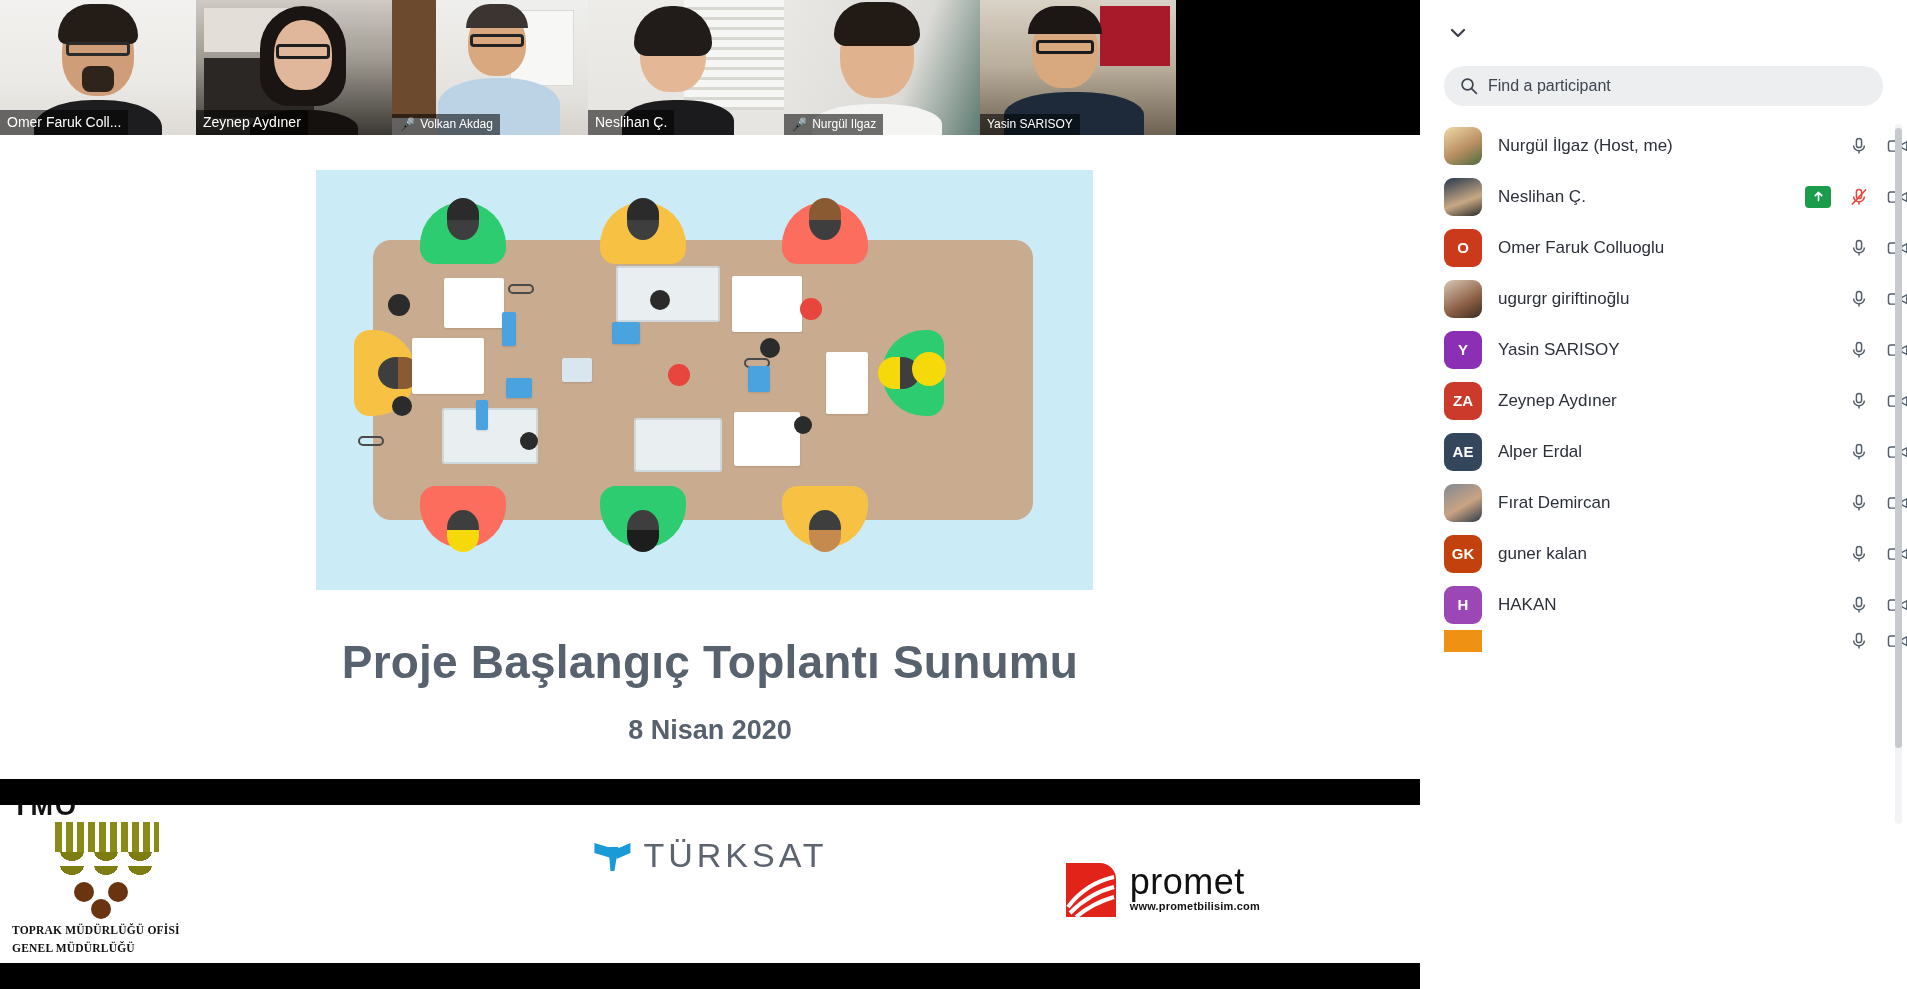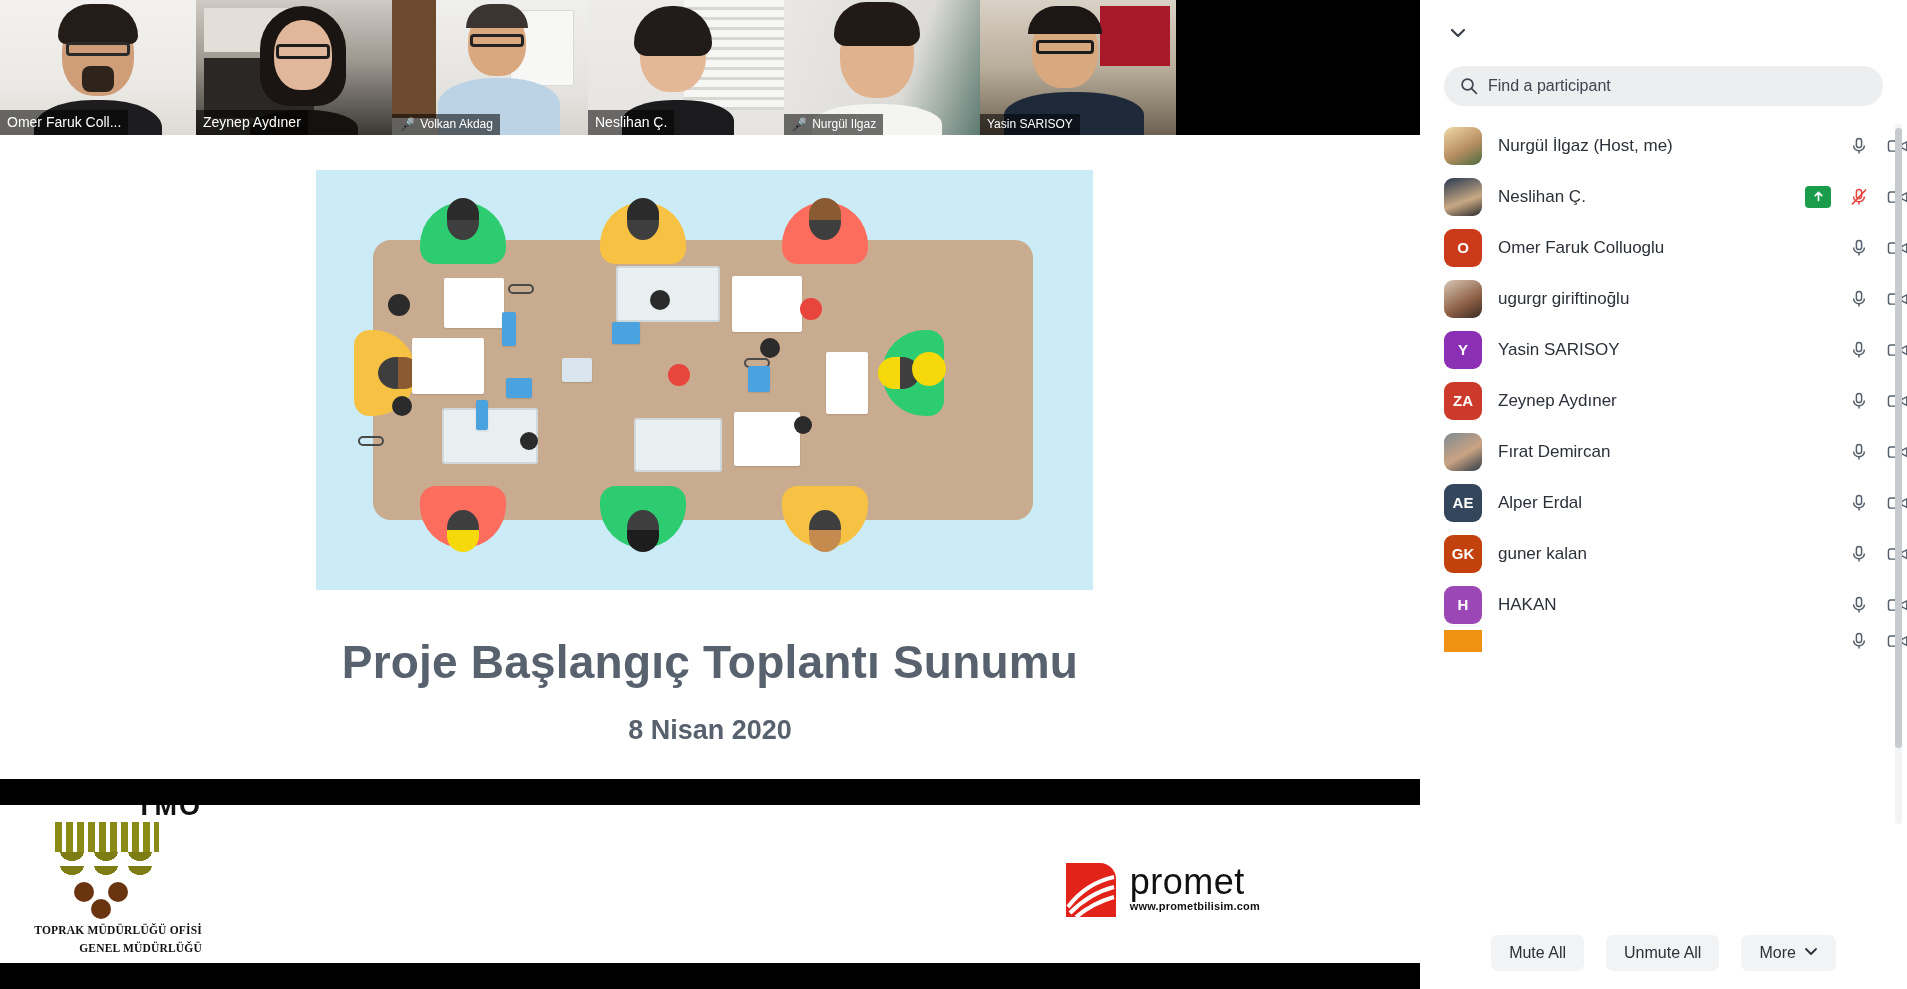--- a/index.html
+++ b/index.html
@@ -43,21 +43,21 @@
   .laptop{ position:absolute; background:#e9eef1; border-radius:3px; border:2px solid #cfd8dd; }
   .dot   { position:absolute; border-radius:50%; }
   .sglass{ position:absolute; width:26px; height:10px; border:2px solid #4a4a4a; border-radius:6px; }
 
   #slide-title { position:absolute; left:0; right:0; top:500px; text-align:center;
      font-size:46px; font-weight:bold; color:#58616e; letter-spacing:.2px; }
   #slide-date  { position:absolute; left:0; right:0; top:580px; text-align:center;
      font-size:27px; font-weight:bold; color:#58616e; }
 
   
-  #logo-tmo { position:absolute; left:12px; bottom:8px; width:190px; text-align:right; }
+  #logo-tmo { position:absolute; left:12px; bottom:8px; width:190px; text-align:left; }
   .tmo-word{ font-family:"Liberation Sans", sans-serif; font-weight:bold; font-size:27px;
      letter-spacing:2px; color:#111; line-height:1; }
   .tmo-bars{ width:104px; height:30px; margin:2px auto 0;
      background:repeating-linear-gradient(90deg,#8a8a16 0 7px,#fff 7px 11px); }
   .tmo-wheat{ width:104px; height:28px; margin:0 auto;
      background:
       radial-gradient(ellipse at 50% 0%,#7d7d14 0 48%,transparent 49%) 0 0/34px 13px repeat-x,
       radial-gradient(ellipse at 50% 0%,#7d7d14 0 48%,transparent 49%) 0 14px/34px 13px repeat-x; }
   .tmo-grapes{ position:relative; width:70px; height:38px; margin:2px auto 0; }
   .tmo-grapes i{ position:absolute; width:20px; height:20px; border-radius:50%; background:#6b3410; }
@@ -293,20 +293,28 @@
           <div class="tmo-wheat"></div>
           <div class="tmo-grapes">
             <i style="left:2px;top:0"></i>
               <i style="left:36px;top:0"></i>
               <i style="left:19px;top:17px"></i>
           </div>
           <div class="tmo-cap">TOPRAK MÜDÜRLÜĞÜ OFİSİ</div>
           <div class="tmo-cap">GENEL MÜDÜRLÜĞÜ</div>
         </div>
 
+        <div id="logo-turksat">
+          <svg width="40" height="34" viewBox="0 0 40 34">
+            <polygon points="2,4 22,10 22,20 2,14" fill="#1a9ad7"></polygon>
+            <polygon points="38,4 24,10 24,20 38,14" fill="#1a9ad7"></polygon>
+            <polygon points="16,8 26,8 22,32 18,32" fill="#1a9ad7"></polygon>
+          </svg>
+          <span class="ts-word">TÜRKSAT</span>
+        </div>
 
         <div id="logo-promet">
           <svg width="60" height="66" viewBox="0 0 60 66">
             <path d="M4 8 h34 a16 16 0 0 1 16 16 v38 h-50 z" fill="#e2231a"></path>
             <path d="M52 22 C34 26 18 36 6 52" stroke="#fff" stroke-width="4" fill="none"></path>
             <path d="M52 32 C36 36 22 44 8 58" stroke="#fff" stroke-width="4" fill="none"></path>
             <path d="M52 42 C38 46 26 52 14 62" stroke="#fff" stroke-width="4" fill="none"></path>
           </svg>
           <div>
             <div class="pm-word">promet</div>
@@ -468,44 +476,44 @@
           <span class="ic">
             <svg viewBox="0 0 24 20" width="22" height="20">
                 <rect x="1.6" y="4.6" width="13.6" height="11" rx="2.4" fill="none" stroke="currentColor" stroke-width="1.6"></rect>
                 <path d="M15.8 8.4 21.6 5.4v9.4l-5.8-3z" fill="none" stroke="currentColor" stroke-width="1.6" stroke-linejoin="round"></path>
               </svg>
           </span>
         </div>
       </div>
 
       <div class="prow">
+        <div class="avatar" style="background:#34465c">
+          <span>AE</span>
+        </div>
+        <div class="pname">Alper Erdal</div>
+        <div class="picons">
+          <span class="ic">
+            <svg viewBox="0 0 20 20" width="20" height="20">
+                <rect x="7.4" y="2.4" width="5.2" height="9.2" rx="2.6" fill="none" stroke="currentColor" stroke-width="1.5"></rect>
+                <path d="M4.6 9.4a5.4 5.4 0 0 0 10.8 0" fill="none" stroke="currentColor" stroke-width="1.5"></path>
+                <line x1="10" y1="14.8" x2="10" y2="17.6" stroke="currentColor" stroke-width="1.5"></line>
+              </svg>
+          </span>
+          <span class="ic">
+            <svg viewBox="0 0 24 20" width="22" height="20">
+                <rect x="1.6" y="4.6" width="13.6" height="11" rx="2.4" fill="none" stroke="currentColor" stroke-width="1.6"></rect>
+                <path d="M15.8 8.4 21.6 5.4v9.4l-5.8-3z" fill="none" stroke="currentColor" stroke-width="1.6" stroke-linejoin="round"></path>
+              </svg>
+          </span>
+        </div>
+      </div>
+
+      <div class="prow">
         <div class="avatar photo" style="background:linear-gradient(150deg,#7f8a93,#caa383 55%,#2e3b47)"></div>
         <div class="pname">Fırat Demircan</div>
-        <div class="picons">
-          <span class="ic">
-            <svg viewBox="0 0 20 20" width="20" height="20">
-                <rect x="7.4" y="2.4" width="5.2" height="9.2" rx="2.6" fill="none" stroke="currentColor" stroke-width="1.5"></rect>
-                <path d="M4.6 9.4a5.4 5.4 0 0 0 10.8 0" fill="none" stroke="currentColor" stroke-width="1.5"></path>
-                <line x1="10" y1="14.8" x2="10" y2="17.6" stroke="currentColor" stroke-width="1.5"></line>
-              </svg>
-          </span>
-          <span class="ic">
-            <svg viewBox="0 0 24 20" width="22" height="20">
-                <rect x="1.6" y="4.6" width="13.6" height="11" rx="2.4" fill="none" stroke="currentColor" stroke-width="1.6"></rect>
-                <path d="M15.8 8.4 21.6 5.4v9.4l-5.8-3z" fill="none" stroke="currentColor" stroke-width="1.6" stroke-linejoin="round"></path>
-              </svg>
-          </span>
-        </div>
-      </div>
-
-      <div class="prow">
-        <div class="avatar" style="background:#34465c">
-          <span>AE</span>
-        </div>
-        <div class="pname">Alper Erdal</div>
         <div class="picons">
           <span class="ic">
             <svg viewBox="0 0 20 20" width="20" height="20">
                 <rect x="7.4" y="2.4" width="5.2" height="9.2" rx="2.6" fill="none" stroke="currentColor" stroke-width="1.5"></rect>
                 <path d="M4.6 9.4a5.4 5.4 0 0 0 10.8 0" fill="none" stroke="currentColor" stroke-width="1.5"></path>
                 <line x1="10" y1="14.8" x2="10" y2="17.6" stroke="currentColor" stroke-width="1.5"></line>
               </svg>
           </span>
           <span class="ic">
             <svg viewBox="0 0 24 20" width="22" height="20">
@@ -582,27 +590,15 @@
               </svg>
           </span>
         </div>
       </div>
 
     </div>
 
     <div id="scrollbar"></div>
     <div id="scrollthumb"></div>
 
-    <div id="panel-footer">
-      <button class="fbtn">Mute All</button>
-      <button class="fbtn">Unmute All</button>
-      <button class="fbtn">
-        <span>More</span>
-        <span>
-          <svg width="14" height="14" viewBox="0 0 14 14">
-              <polyline points="2,5 7,10 12,5" fill="none" stroke="currentColor" stroke-width="1.8" stroke-linecap="round" stroke-linejoin="round"></polyline>
-            </svg>
-        </span>
-      </button>
-    </div>
 
   </div>
 </div>
 
 </body></html>

